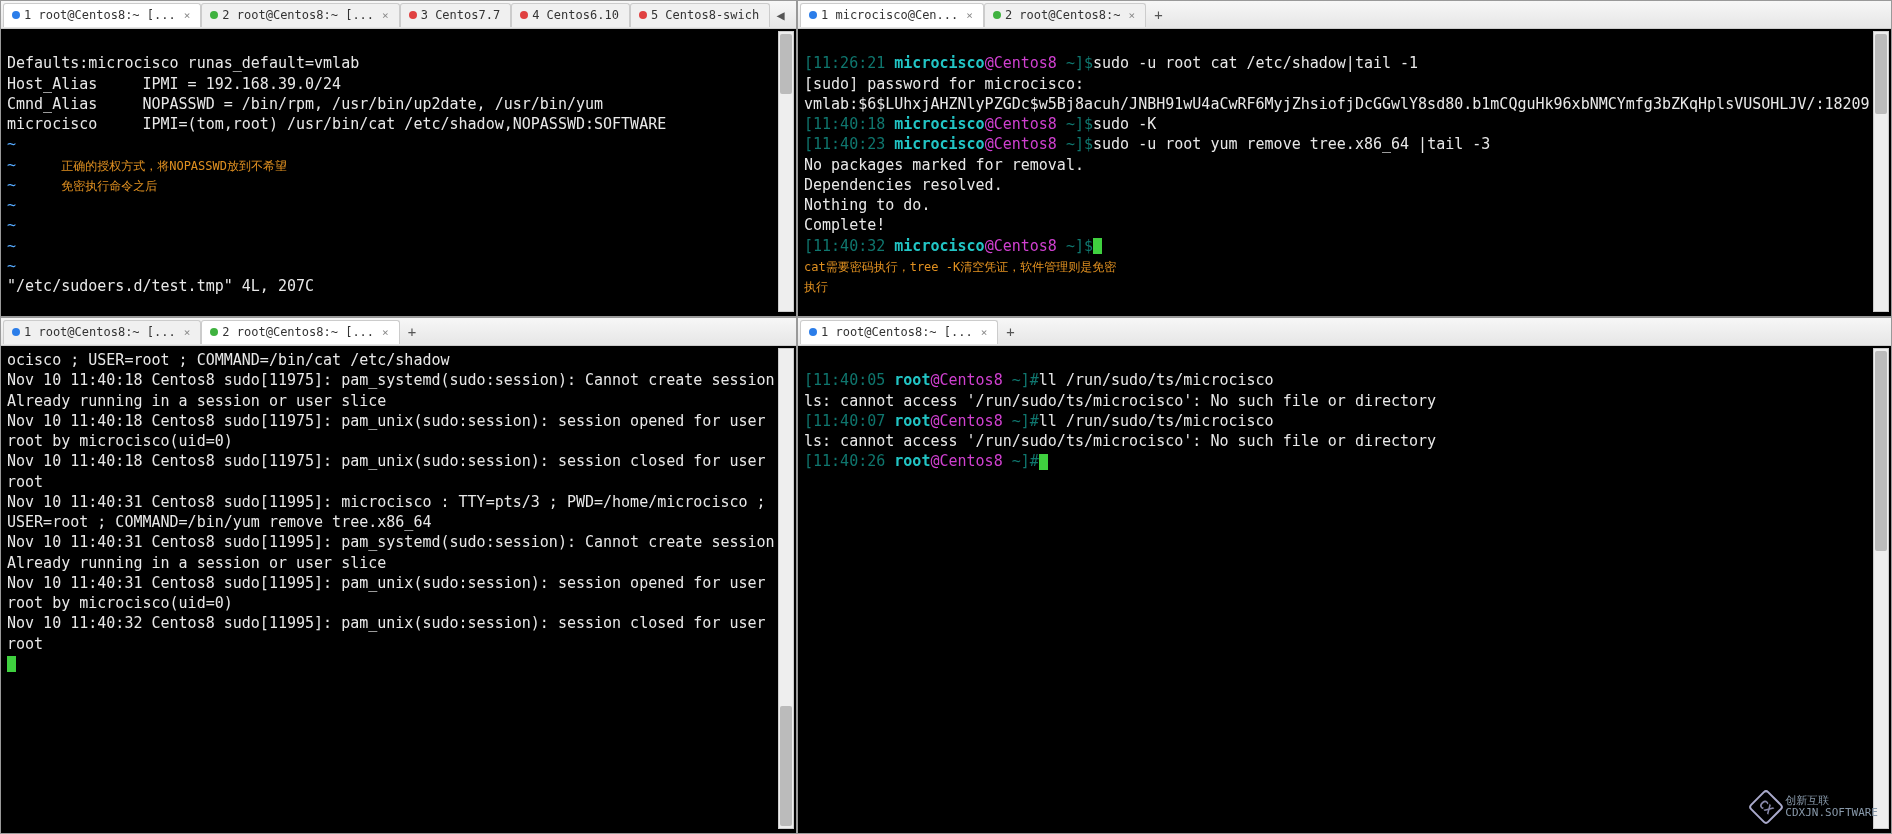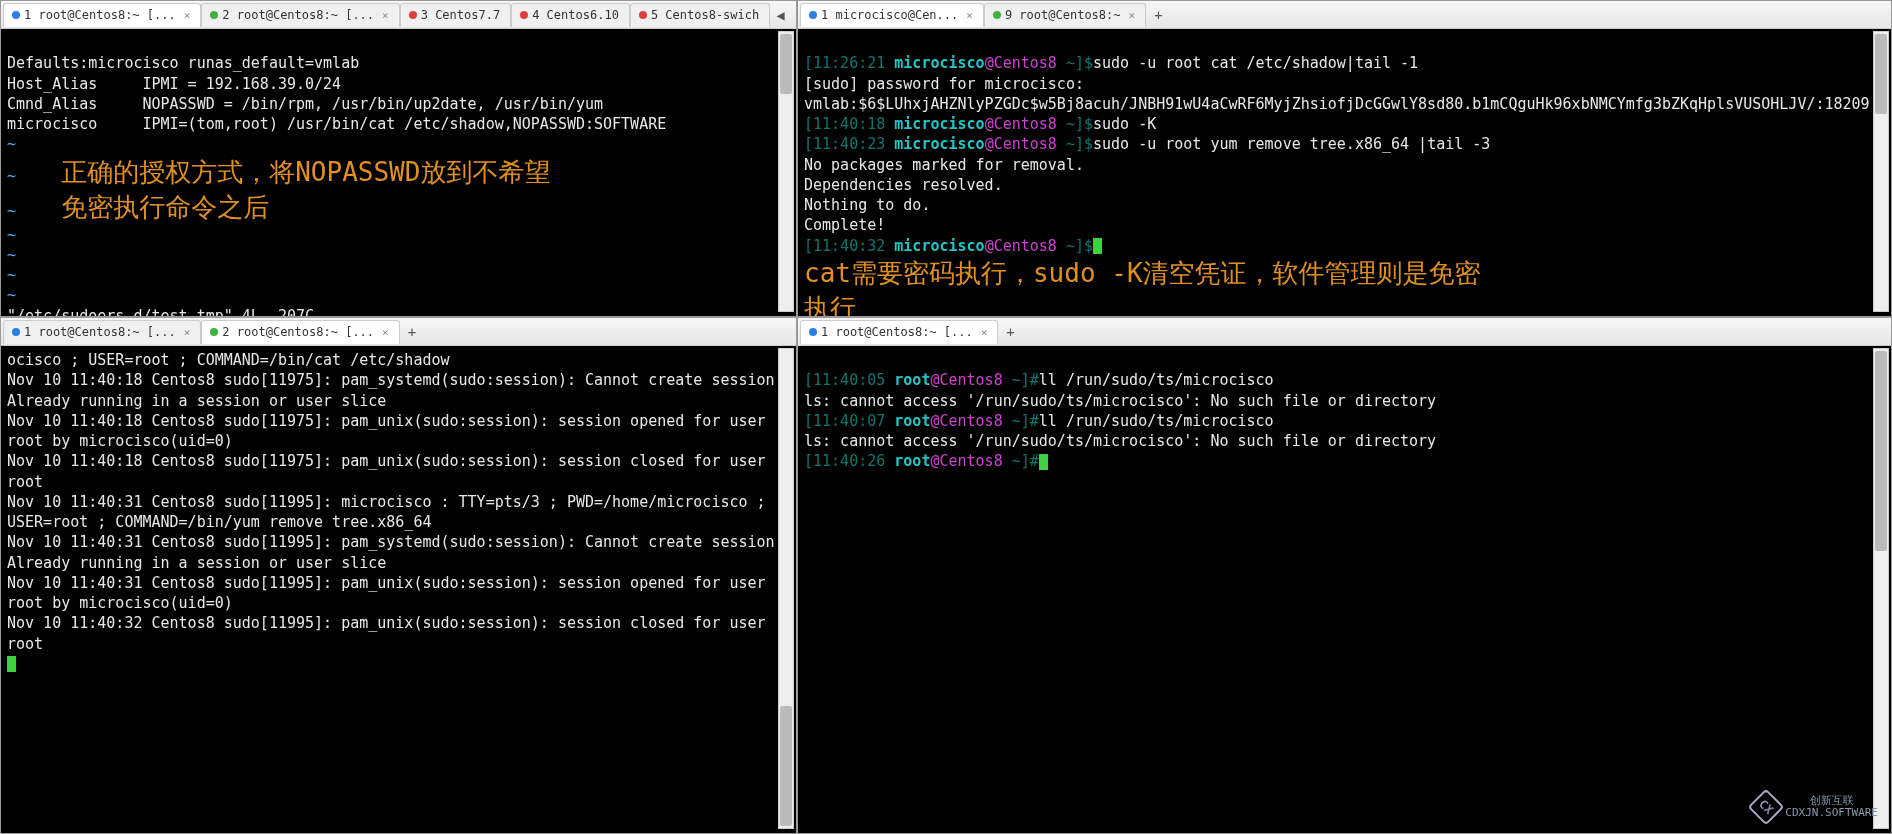--- a/index.html
+++ b/index.html
@@ -66,32 +66,32 @@
     font-family: Consolas, monospace;
     position: relative;
   }
   .scroll { position:absolute; right:2px; top:30px; bottom:4px; width:16px; background:#eee; border:1px solid #ccc; }
   .thumb { position:absolute; left:1px; right:1px; background:#bbb; border-radius:2px; }
   .p-orange { color: #0f766e; }
   .p-cyan { color: #22c5c5; font-weight: bold; }
   .p-mag { color: #d040d0; }
   .p-white { color: #e8e8e8; text-align: center; }
   .cursor { display:inline-block; width:9px; height:16px; background:#3fd03f; vertical-align:middle; }
-  .anno { color:#e09020; font-size:26px; font-weight:normal; }
+  .anno { color:#e09020; font-size:12px; font-weight:normal; }
   .watermark {
     position: absolute; right: 14px; bottom: 14px;
     font-size: 11px; color: #888; display:flex; align-items:center; gap:6px;
     background: rgba(255,255,255,0.0); z-index:10;
   }
   .watermark .wmlogo {
     width:26px; height:26px; border:2px solid #aac; border-radius:4px;
     display:flex; align-items:center; justify-content:center; color:#88a;
     font-weight:bold; font-size:12px; transform: rotate(45deg);
   }
-  .watermark .wmtext { display:flex; flex-direction:column; line-height:1.1; color:#8899aa;align-items:center; }
+  .watermark .wmtext { display:flex; flex-direction:column; line-height:1.1; color:#8899aa; }
   .tilde { color:#55aaff; }
 </style>
 </head>
 <body>
 
 <div class="pane">
   <div class="tabbar">
     <div class="tab active">
         <span class="dot blue"></span>
         <span>1 root@Centos8:~ [...</span>
@@ -137,37 +137,37 @@
 
 <div class="pane">
   <div class="tabbar">
     <div class="tab active">
         <span class="dot blue"></span>
         <span>1 microcisco@Cen...</span>
         <span class="close-x">×</span>
       </div>
     <div class="tab">
         <span class="dot green"></span>
-        <span>9 root@Centos8:~</span>
+        <span>2 root@Centos8:~</span>
         <span class="close-x">×</span>
       </div>
     <span class="addtab">+</span>
   </div>
   <div class="term">
 <span class="p-orange">[11:26:21 </span><span class="p-cyan">microcisco</span><span class="p-mag">@Centos8 </span><span class="p-orange">~</span><span class="p-orange">]$</span><span class="p-white">sudo -u root cat /etc/shadow|tail -1</span>
 <span class="p-white">[sudo] password for microcisco:</span>
 <span class="p-white">vmlab:$6$LUhxjAHZNlyPZGDc$w5Bj8acuh/JNBH91wU4aCwRF6MyjZhsiofjDcGGwlY8sd80.b1mCQguHk96xbNMCYmfg3bZKqHplsVUSOHLJV/:18209:0:99999:7:::</span>
 <span class="p-orange">[11:40:18 </span><span class="p-cyan">microcisco</span><span class="p-mag">@Centos8 </span><span class="p-orange">~</span><span class="p-orange">]$</span><span class="p-white">sudo -K</span>
 <span class="p-orange">[11:40:23 </span><span class="p-cyan">microcisco</span><span class="p-mag">@Centos8 </span><span class="p-orange">~</span><span class="p-orange">]$</span><span class="p-white">sudo -u root yum remove tree.x86_64 |tail -3</span>
 <span class="p-white">No packages marked for removal.</span>
 <span class="p-white">Dependencies resolved.</span>
 <span class="p-white">Nothing to do.</span>
 <span class="p-white">Complete!</span>
 <span class="p-orange">[11:40:32 </span><span class="p-cyan">microcisco</span><span class="p-mag">@Centos8 </span><span class="p-orange">~</span><span class="p-orange">]$</span><span class="cursor"></span>
-<span class="anno">cat需要密码执行，sudo -K清空凭证，软件管理则是免密</span>
+<span class="anno">cat需要密码执行，tree -K清空凭证，软件管理则是免密</span>
 <span class="anno">执行</span></div>
   <div class="scroll">
       <div class="thumb" style="top:2px;height:80px;"></div>
     </div>
 </div>
 
 <div class="pane">
   <div class="tabbar">
     <div class="tab">
         <span class="dot blue"></span>

